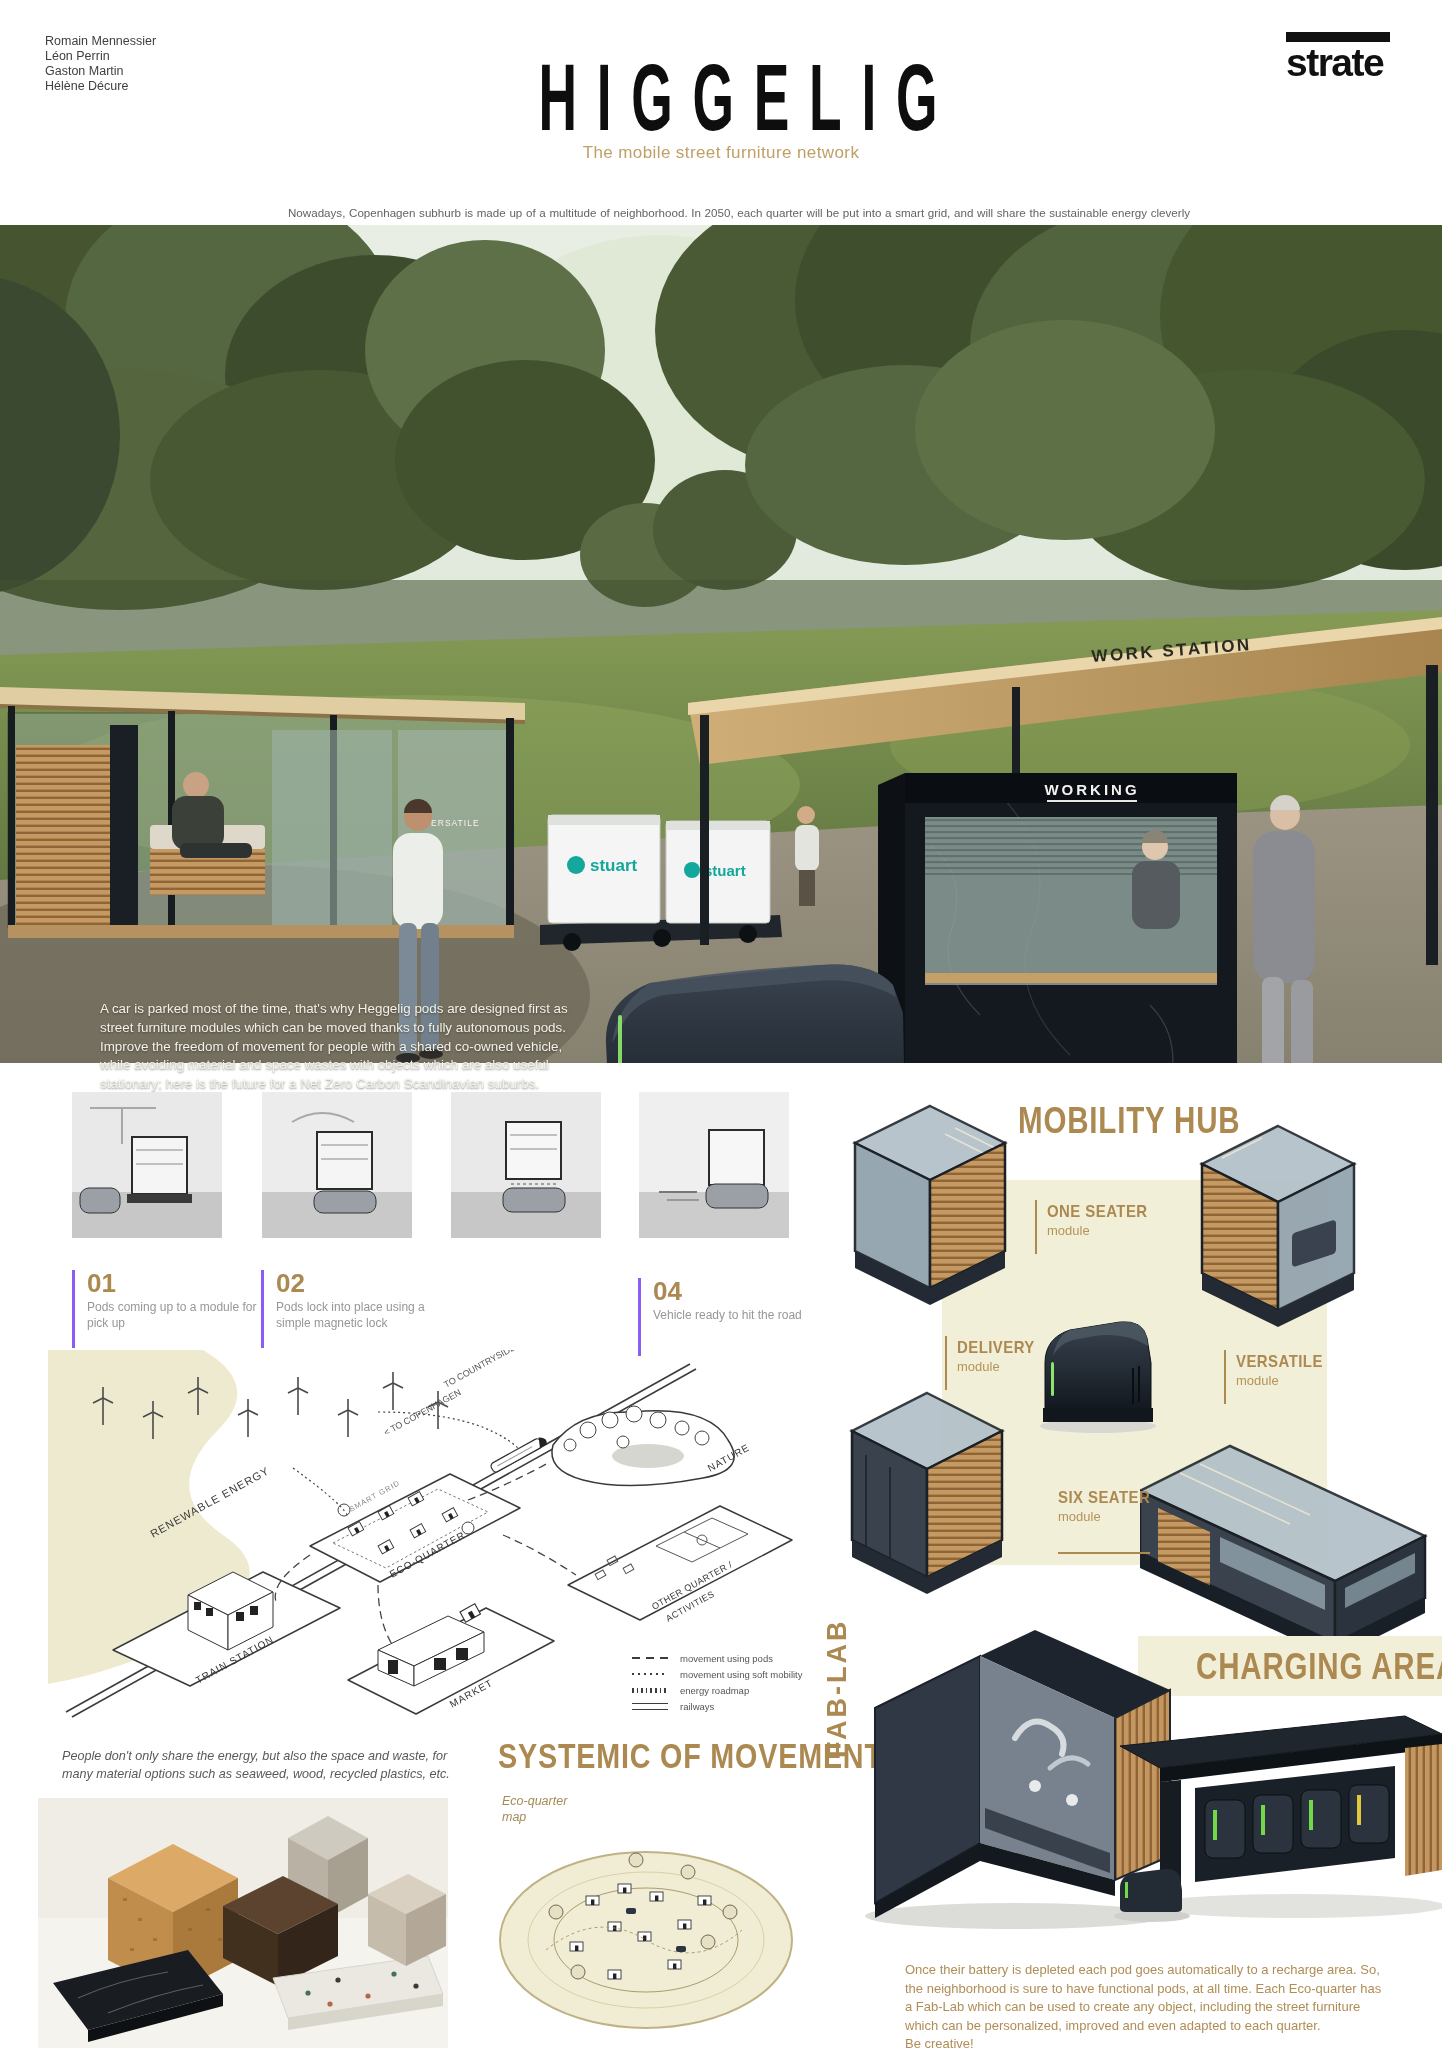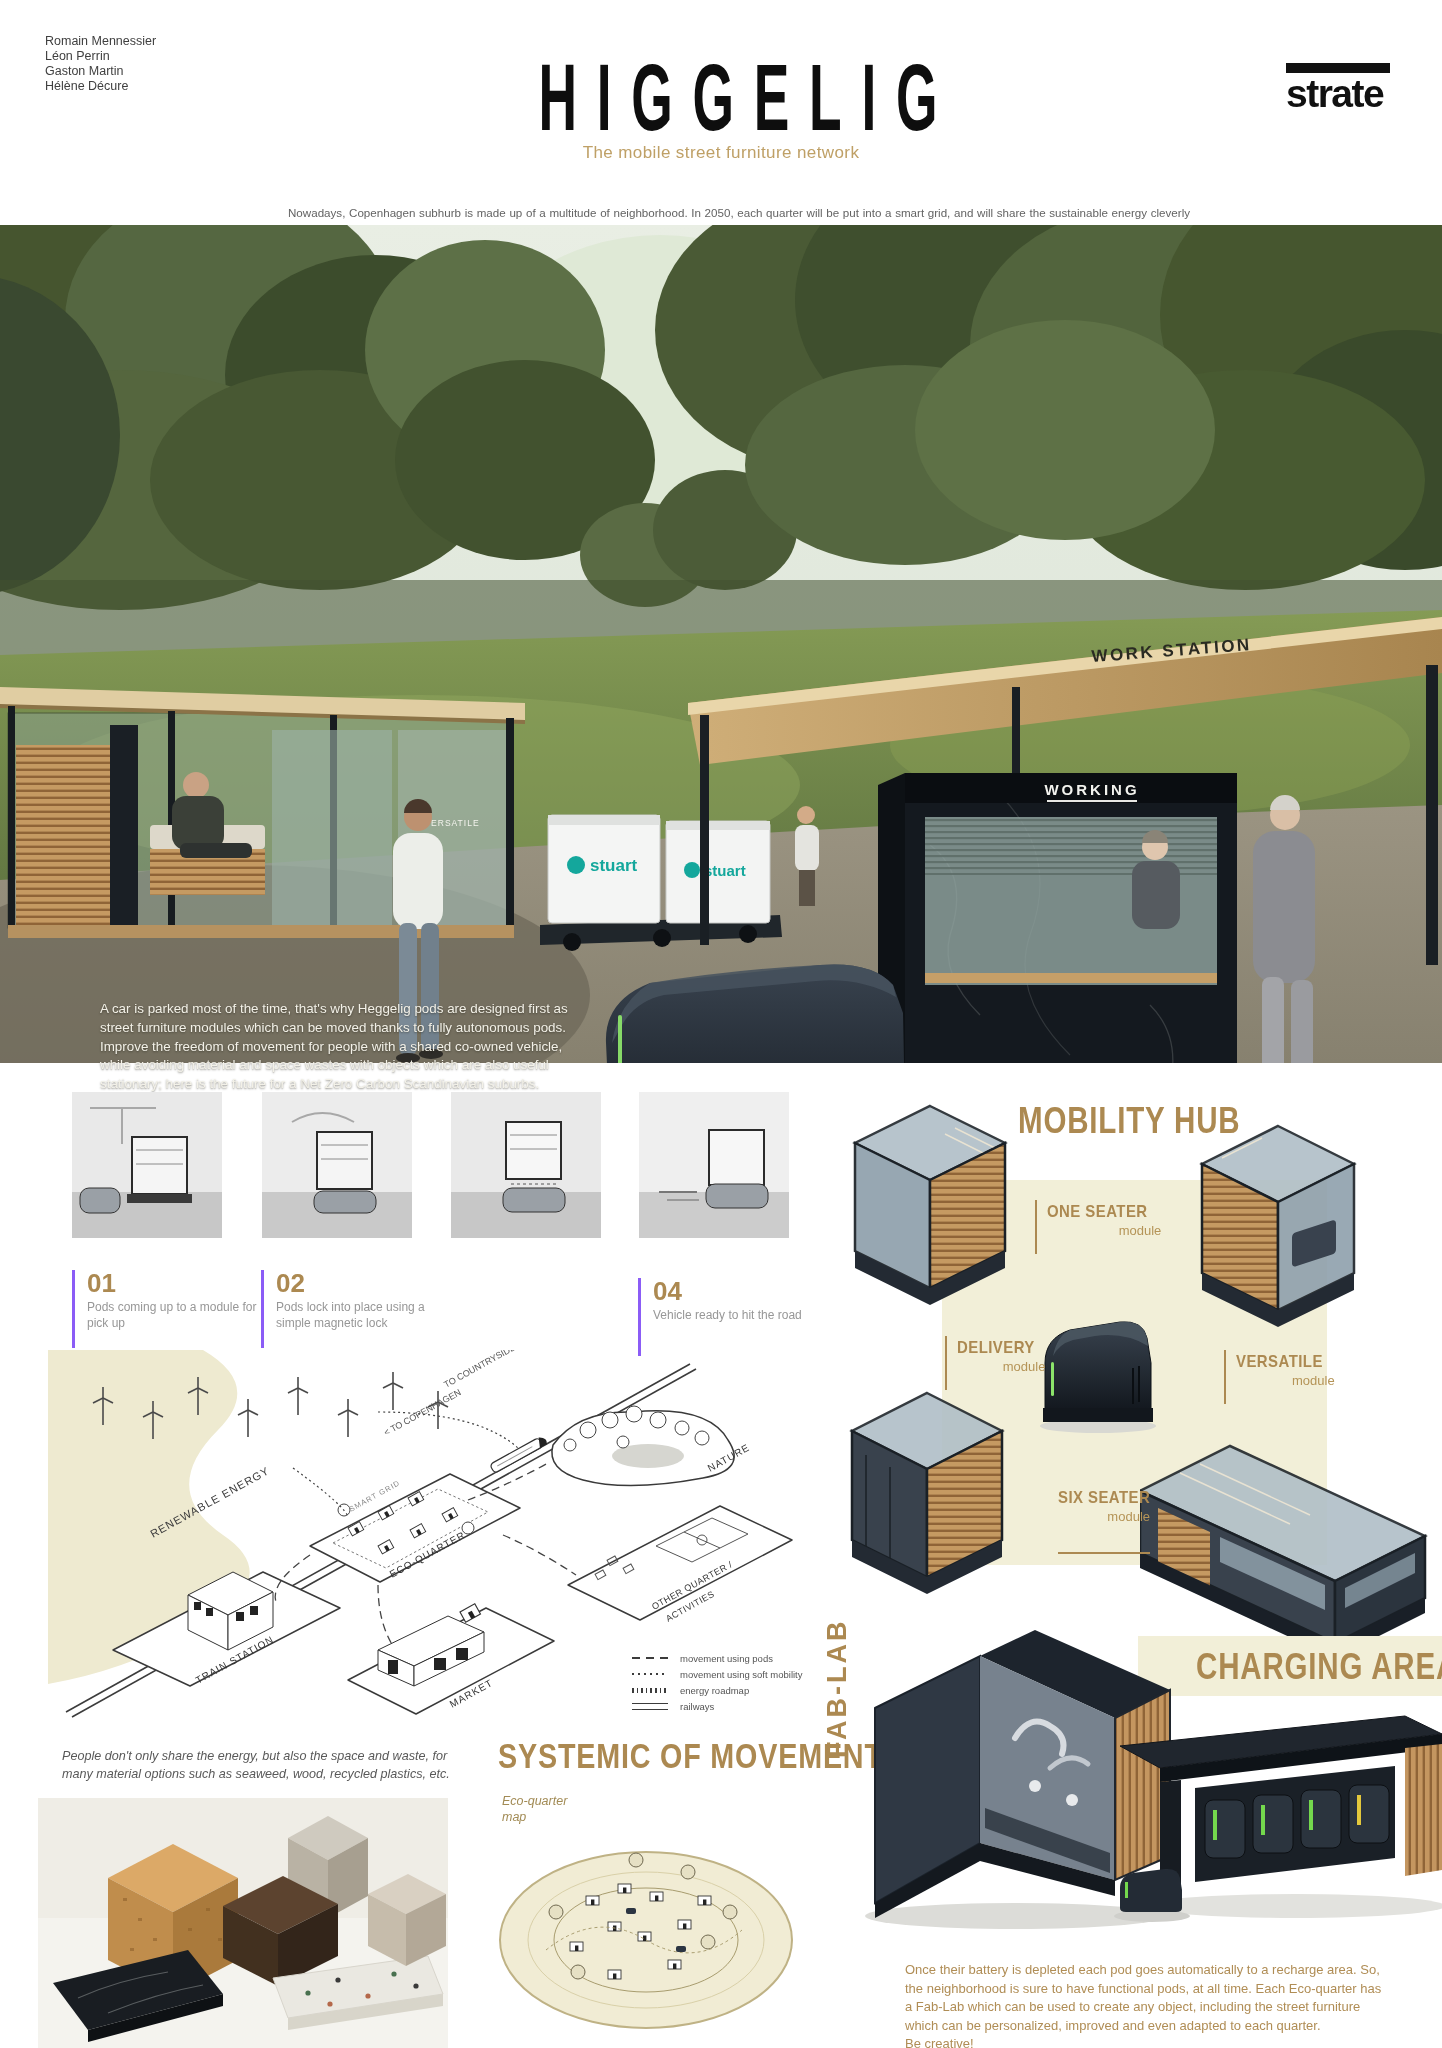--- a/index.html
+++ b/index.html
@@ -6,21 +6,21 @@
   .poster{position:relative;width:1442px;height:2048px;margin:0 auto;background:#fff;
           font-family:"Liberation Sans", sans-serif;overflow:hidden;color:#333;}
   .abs{position:absolute;}
   
   .authors{left:45px;top:34px;font-size:12.5px;line-height:15px;color:#3f3f3f;}
   .poster-title{left:0;top:44px;width:100%;text-align:center;font-size:92px;font-weight:700;
     color:#0e0e0e;letter-spacing:34px;padding-left:34px;transform:scaleX(.58) scaleY(1.02);
     transform-origin:center top;white-space:nowrap;}
   .poster-subtitle{left:0;top:143px;width:100%;text-align:center;font-size:17px;color:#bfa066;letter-spacing:.4px;}
   .intro{left:288px;top:205px;width:902px;font-size:11.6px;line-height:1.38;color:#636363;text-align:justify;}
-  .strate{right:52px;top:32px;text-align:left;margin-top:31px;}
+  .strate{right:52px;top:32px;text-align:left;}
   .strate .bar{width:104px;height:10px;background:#111;margin-bottom:3px;}
   .strate .word{font-size:39px;font-weight:700;letter-spacing:-1.5px;color:#111;line-height:36px;}
   
   .hero{left:0;top:225px;width:1442px;height:838px;}
   .hero-caption{left:100px;top:972px;width:492px;font-size:13.4px;line-height:1.4;color:#f3f1e8;
     text-shadow:0 1px 2px rgba(40,38,28,.55);margin-top:28px;}
   
   .thumb{width:150px;height:146px;background:linear-gradient(180deg,#f0f0f0,#cfcfcf);overflow:hidden;}
   .step{border-left:3px solid #8b5cf6;padding:0 0 4px 12px;min-height:74px;}
   .step .num{font-size:26px;font-weight:700;color:#ac8951;line-height:26px;}
@@ -34,21 +34,21 @@
   .legend-lbl{font-size:9.5px;color:#555;}
   .sym-dash{height:2px;background:repeating-linear-gradient(90deg,#3c3c3c 0 8px,transparent 8px 14px);}
   .sym-dot{height:2px;background:repeating-linear-gradient(90deg,#3c3c3c 0 2px,transparent 2px 6px);}
   .sym-hatch{height:5px;background:repeating-linear-gradient(90deg,#3c3c3c 0 1.6px,transparent 1.6px 4.6px);}
   .sym-double{height:5px;border-top:1.6px solid #3c3c3c;border-bottom:1.6px solid #3c3c3c;}
   
   .materials-caption{left:62px;top:1748px;width:402px;font-size:12.6px;line-height:1.42;color:#595959;font-style:italic;}
   .map-label{left:502px;top:1794px;width:90px;font-style:italic;font-size:12.5px;line-height:1.25;color:#a28b55;}
   
   .cream-panel{background:#f2efd8;}
-  .mod-label{border-left:2px solid #ac8951;padding:2px 0 16px 10px;text-align:right;}
+  .mod-label{border-left:2px solid #ac8951;padding:2px 0 16px 10px;}
   .mod-label .name{font-size:17px;font-weight:700;color:#ac8951;letter-spacing:.5px;transform:scaleX(.88);transform-origin:left top;white-space:nowrap;}
   .mod-label .sub{font-size:13px;color:#b59457;margin-top:1px;}
   .mod-label.underline{border-left:none;border-bottom:2px solid #ac8951;padding:0 0 28px 0;width:92px;}
   .fablab{writing-mode:vertical-rl;transform:rotate(180deg);font-size:27px;font-weight:700;
     color:#ac8951;letter-spacing:3px;height:140px;transform-origin:center;}
   .charging-caption{left:905px;top:1922px;width:478px;font-size:13px;line-height:1.43;color:#b08d55;margin-top:39px;}
   .charging-caption .em{}
 </style>
 </head>
 <body>

